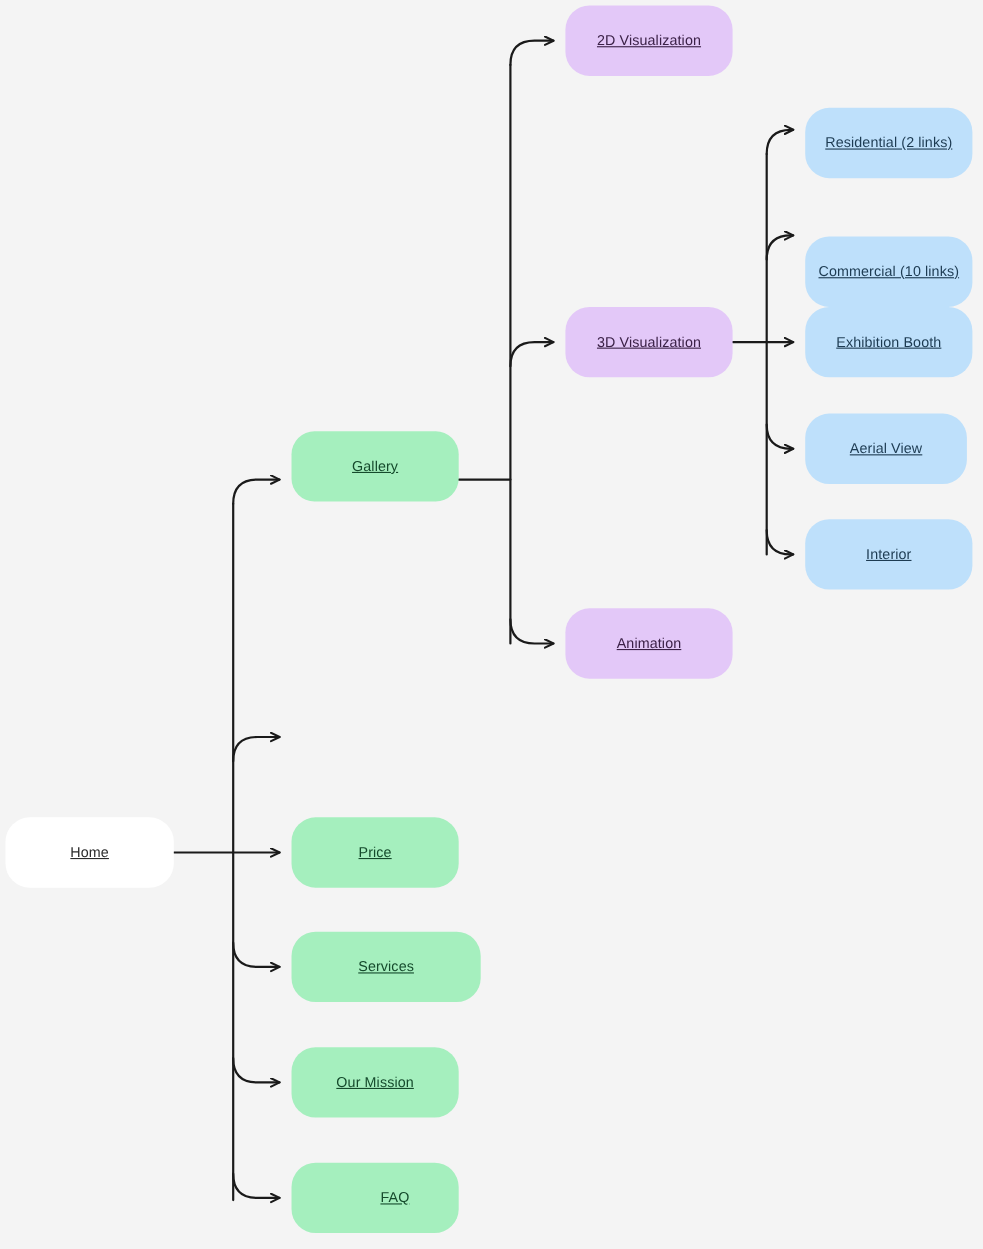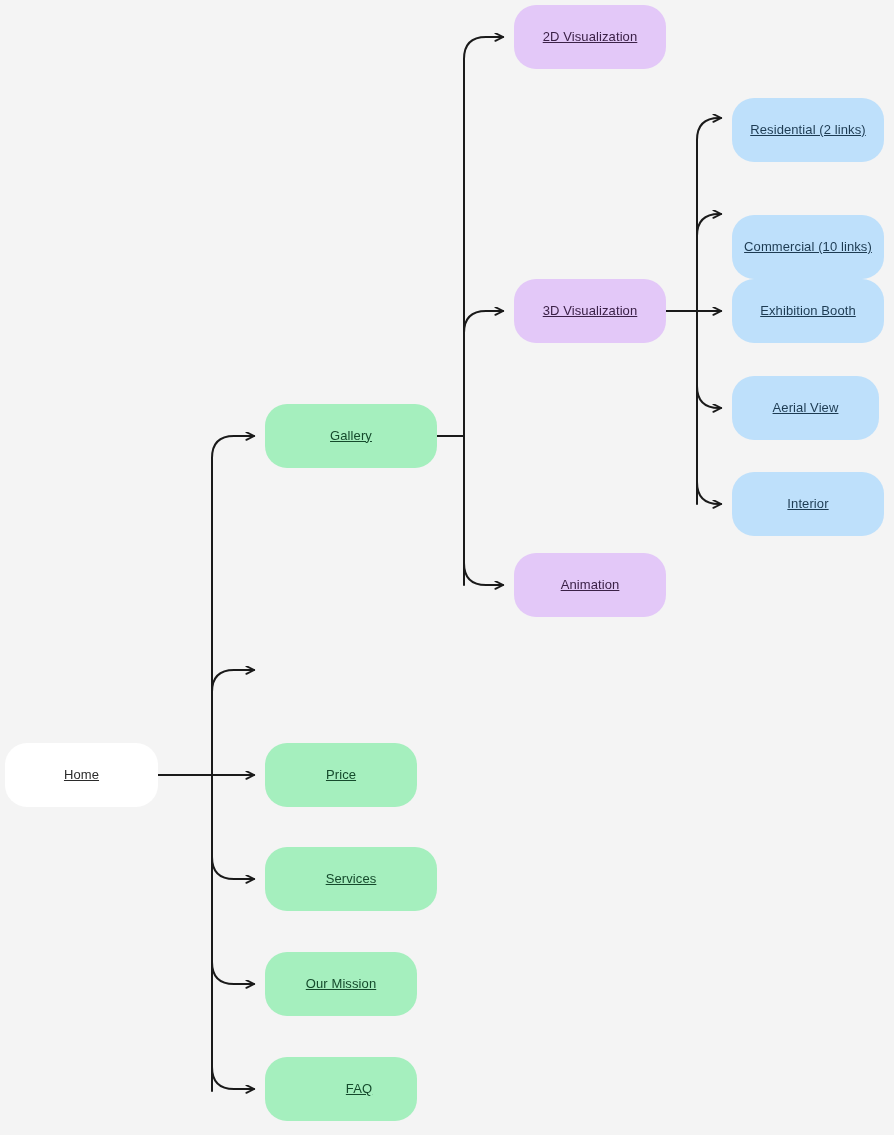--- a/index.html
+++ b/index.html
@@ -121,21 +121,21 @@
       <path d="M697,386 Q697,408 719,408 L721,408" marker-end="url(#arw)"></path>
 
       <path d="M697,482 Q697,504 719,504 L721,504" marker-end="url(#arw)"></path>
     </g>
   </svg>
 
   <div class="node node-root" style="left:5px; top:743px; width:153px;">
     <span class="node-label">Home</span>
   </div>
 
-  <div class="node node-l1" style="left:265px; top:404px; width:172px;">
+  <div class="node node-l1" style="left:265px; top:392px; width:152px;border-radius:21px;">
     <span class="node-label">Gallery</span>
   </div>
   <div class="node node-l1" style="left:265px; top:743px; width:152px;">
     <span class="node-label">Price</span>
   </div>
   <div class="node node-l1" style="left:265px; top:847px; width:172px;">
     <span class="node-label">Services</span>
   </div>
   <div class="node node-l1" style="left:265px; top:952px; width:152px;justify-content:center;">
     <span class="node-label">Our Mission</span>

